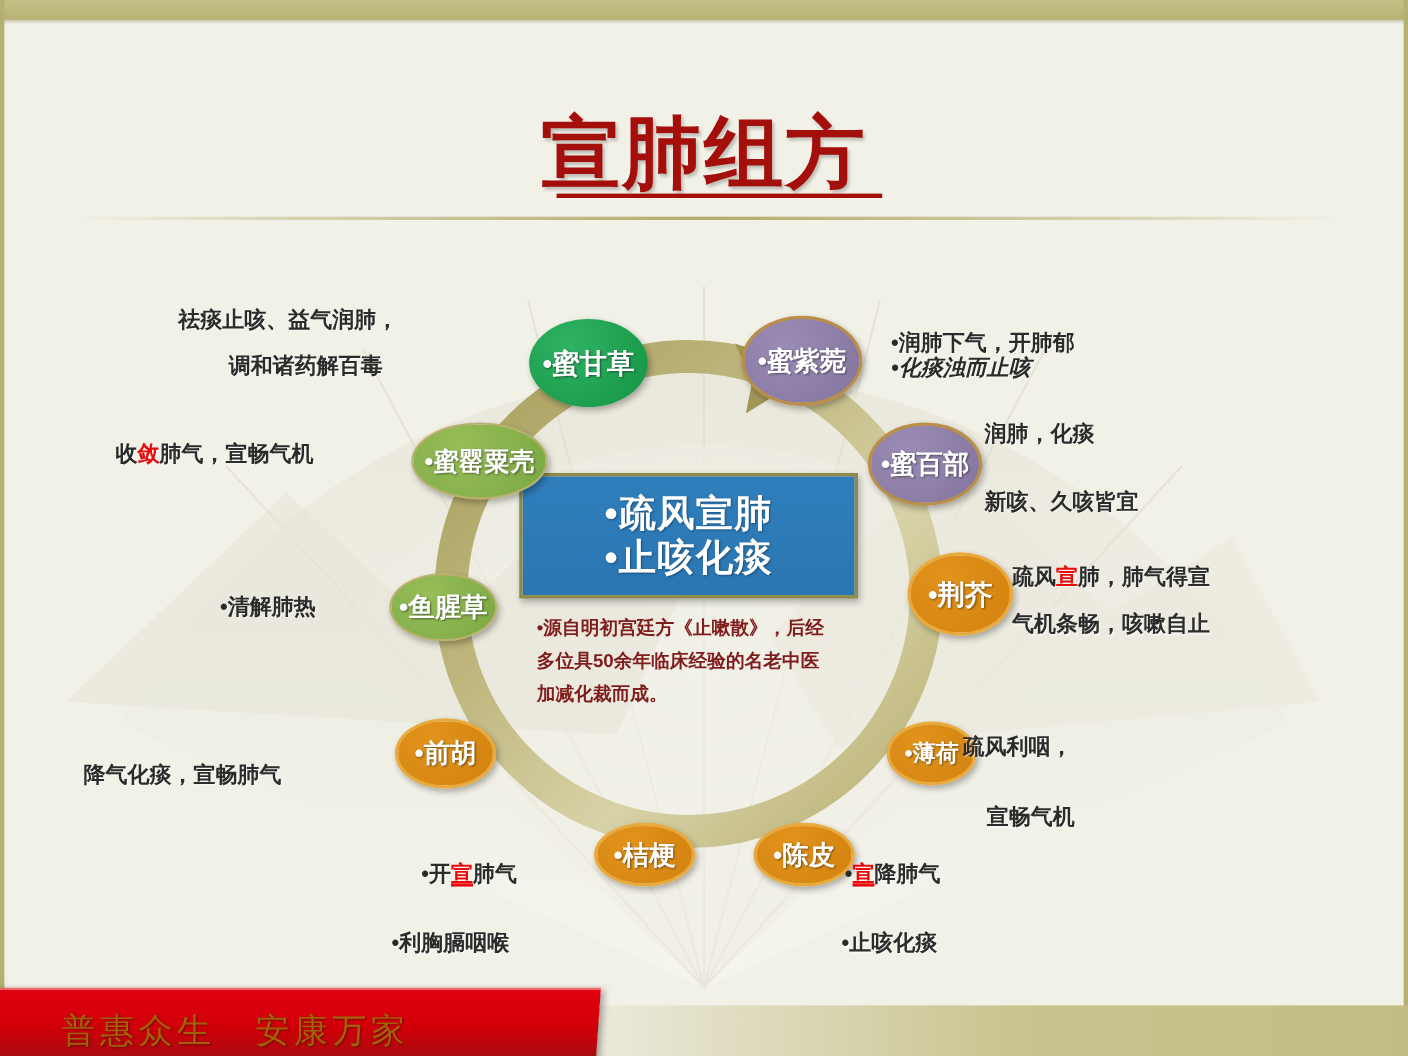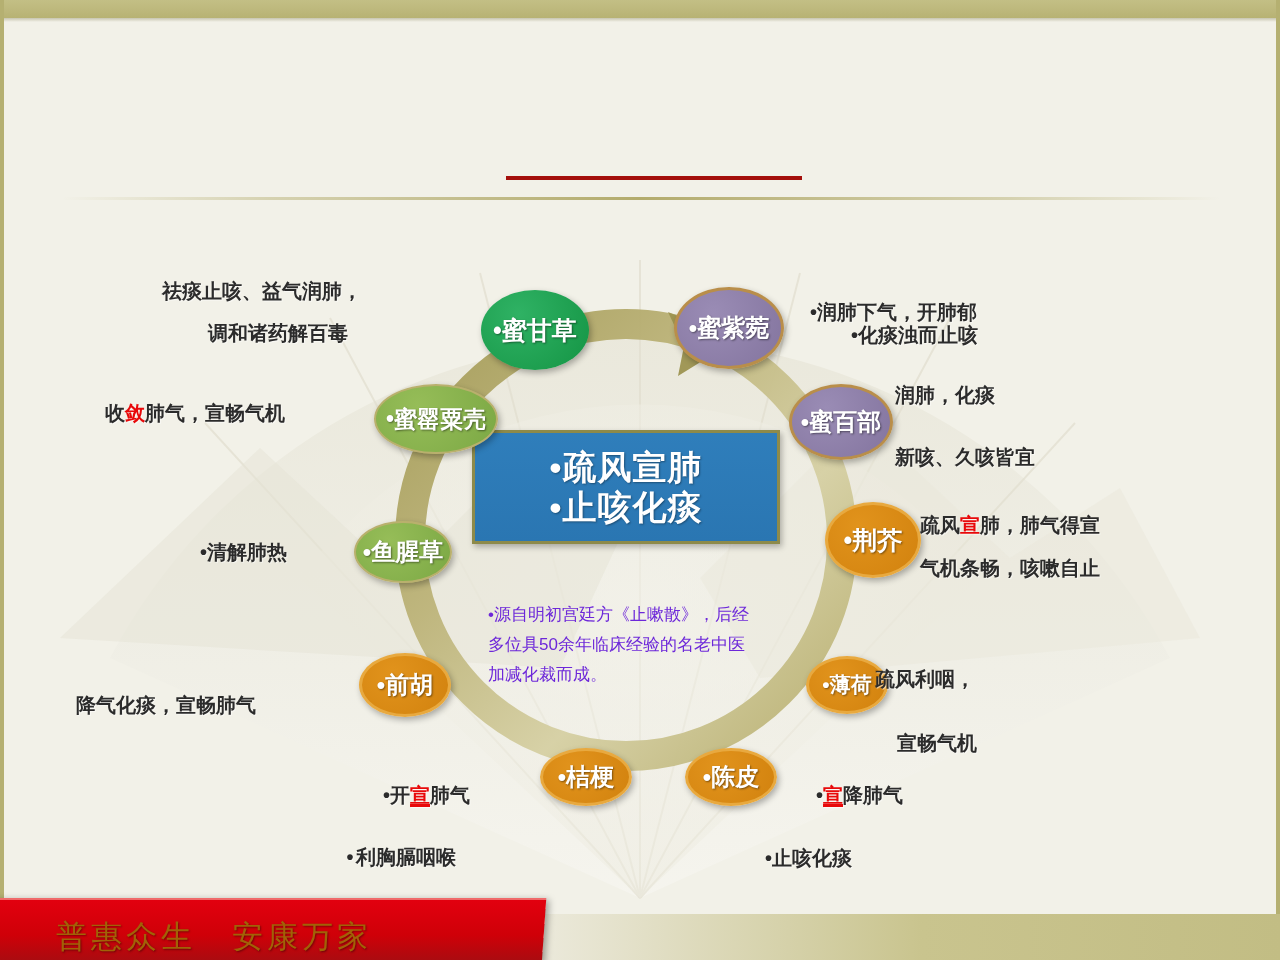--- a/index.html
+++ b/index.html
@@ -70,22 +70,22 @@
     align-items: center; justify-content: center;
     box-shadow: 2px 3px 6px rgba(0,0,0,.28);
   }
   .center-box div {
     color: #fff; font-size: 34px; font-weight: bold;
     line-height: 1.18; letter-spacing: 1px;
     text-shadow: 1px 1px 2px rgba(0,0,0,.35);
   }
 
   .origin-note {
-    position: absolute; left: 488px; top: 600px; width: 268px;
-    font-size: 17px; font-weight: normal; color: #6d28d9;
+    position: absolute; left: 488px; top: 556px; width: 268px;
+    font-size: 17px; font-weight: bold; color: #7f1d1d;
     line-height: 1.75; text-align: left;
   }
 
   
   .node {
     position: absolute;
     display: flex; align-items: center; justify-content: center;
     border-radius: 50%;
     color: #fff; font-weight: bold;
     text-shadow: 1px 1px 2px rgba(0,0,0,.45);
@@ -181,20 +181,21 @@
 
       <polygon points="668,294 736,322 678,358 684,328" fill="#9d9450" opacity="0.95"></polygon>
     </svg>
   </div>
 
   <div class="top-band"></div>
   <div class="top-band-shadow"></div>
   <div class="left-edge"></div>
   <div class="right-edge"></div>
 
+  <div class="title">宣肺组方</div>
   <div class="title-underline"></div>
   <div class="divider"></div>
 
   <div class="center-box">
     <div>•疏风宣肺</div>
     <div>•止咳化痰</div>
   </div>
   <div class="origin-note">•源自明初宫廷方《止嗽散》，后经多位具50余年临床经验的名老中医加减化裁而成。</div>
 
   <div class="node green" style="left:481px; top:290px; width:108px; height:80px; font-size:25px;">
@@ -244,37 +245,37 @@
     <span>收</span><span class="hl">敛</span><span>肺气，宣畅气机</span>
   </div>
 
   <div class="ann" style="left:200px; top:537px;">•清解肺热</div>
 
   <div class="ann" style="left:76px; top:690px;">降气化痰，宣畅肺气</div>
 
   <div class="ann" style="left:383px; top:780px;">
     <span>•开</span><span class="hl-u">宣</span><span>肺气</span>
   </div>
-  <div class="ann" style="left:344px; top:843px;font-family:Liberation Mono, monospace;">•利胸膈咽喉</div>
+  <div class="ann" style="left:356px; top:843px;">•利胸膈咽喉</div>
 
   <div class="ann" style="left:810px; top:277px;margin-top:20px;">•润肺下气，开肺郁</div>
-  <div class="ann" style="left:851px; top:320px;">•化痰浊而止咳</div>
+  <div class="ann" style="left:810px; top:320px;font-style:italic;">•化痰浊而止咳</div>
 
   <div class="ann" style="left:895px; top:380px;">润肺，化痰</div>
   <div class="ann" style="left:895px; top:442px;">新咳、久咳皆宜</div>
 
   <div class="ann" style="left:920px; top:510px;">
     <span>疏风</span><span class="hl">宣</span><span>肺，肺气得宣</span>
   </div>
   <div class="ann" style="left:920px; top:553px;">气机条畅，咳嗽自止</div>
 
   <div class="ann" style="left:875px; top:664px;">疏风利咽，</div>
   <div class="ann" style="left:897px; top:728px;">宣畅气机</div>
 
-  <div class="ann" style="left:768px; top:780px;margin-left:48px;">
+  <div class="ann" style="left:768px; top:780px;">
     <span>•</span><span class="hl-u">宣</span><span>降肺气</span>
   </div>
   <div class="ann" style="left:765px; top:843px;">•止咳化痰</div>
 
   <div class="bottom-band"></div>
   <div class="banner"></div>
   <div class="banner-text">
     <span>普惠众生</span><span>安康万家</span>
   </div>
 

